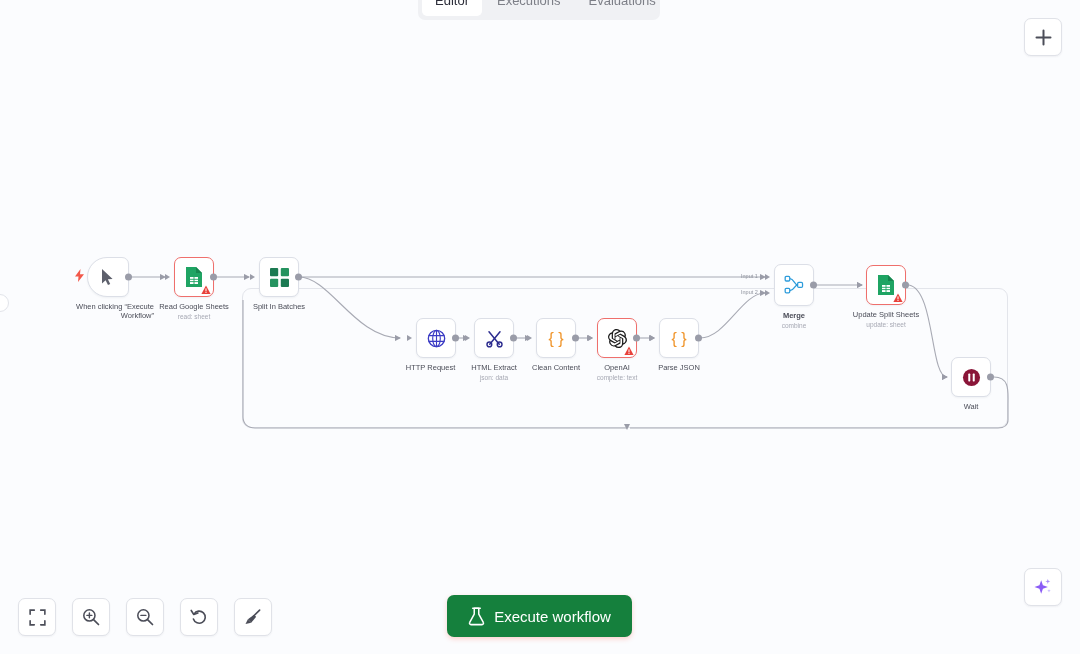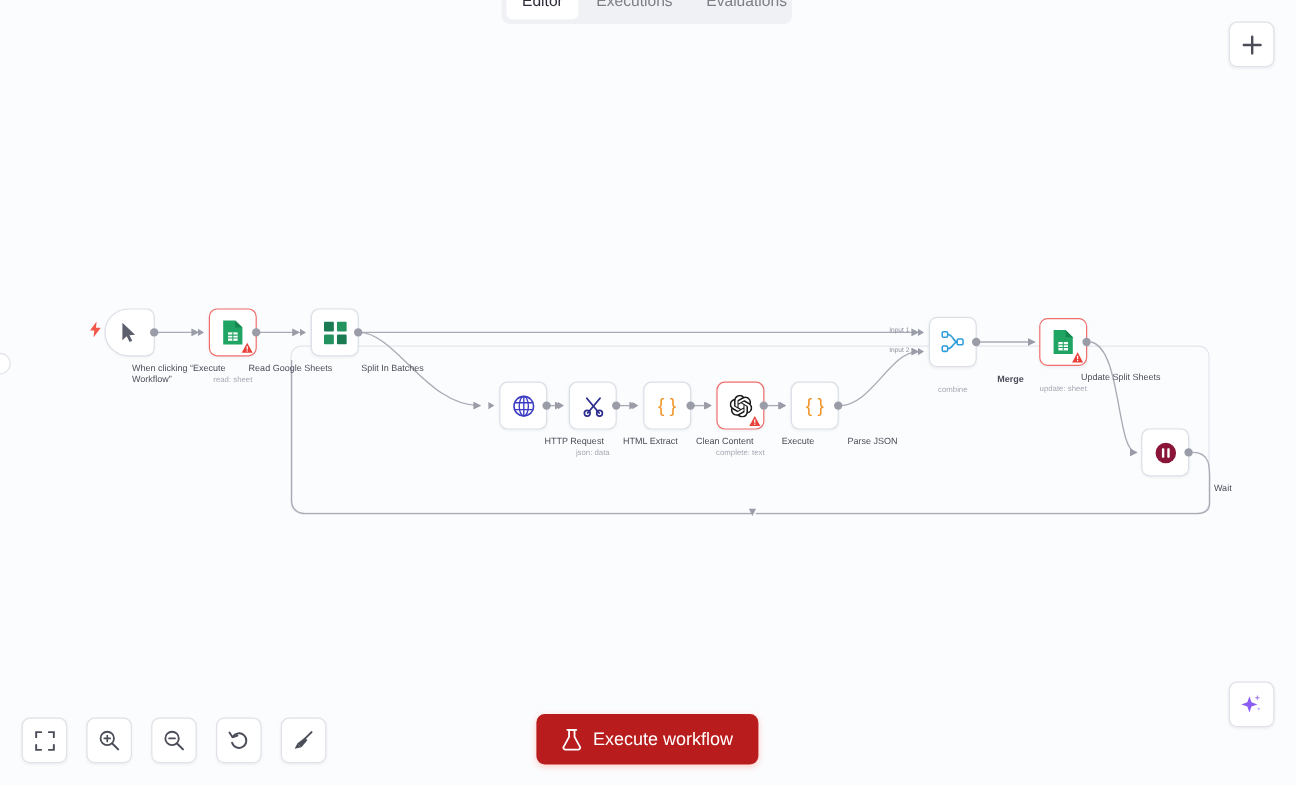--- a/index.html
+++ b/index.html
@@ -48,23 +48,22 @@
   }
   .node-box.err { border: 1.6px solid #ef6f6c; }
   .node-box.trigger {
     border-top-left-radius: 20px; border-bottom-left-radius: 20px;
     width: 42px;
   }
   .node-label {
     position: absolute; left: 50%; transform: translateX(-50%);
     top: 45px;
     font-size: 7.5px; color: #4b4d58;
-    text-align: left; line-height: 9px;
+    text-align: right; line-height: 9px;
     white-space: nowrap;
-    margin-left: 48px;
   }
   .node-label.wrap { white-space: normal; width: 92px; }
   .node-sub {
     position: absolute; left: 50%; transform: translateX(-50%);
     top: 56px;
     font-size: 6.5px; color: #a6a8b3;
     text-align: center; white-space: nowrap;
   }
 
   
@@ -132,21 +131,21 @@
     border: 1px solid #e0e2e8;
     border-radius: 7px;
     display: flex; align-items: center; justify-content: center;
     cursor: pointer;
     box-shadow: 0 1px 2px rgba(30,35,60,.05);
   }
 
   .exec-btn {
     position: absolute; left: 447px; bottom: 17px;
     width: 185px; height: 42px;
-    background: #b91c1c;
+    background: #15803d;
     border: none; border-radius: 7px;
     color: #ffffff; font-size: 15px;
     font-family: "Liberation Sans", sans-serif;
     display: flex; align-items: center; justify-content: center; gap: 9px;
     cursor: pointer;
     box-shadow: 0 2px 5px rgba(255,109,90,.3);
   }
 
   .left-stub {
     position: absolute; left: -9px; top: 294px;
@@ -312,21 +311,21 @@
         </svg>
         <span class="warn">
           <svg width="10" height="10" viewBox="0 0 10 10">
               <path d="M5 .6 L9.6 9 H.4 Z" fill="#e8413a"></path>
               <rect x="4.5" y="3.4" width="1" height="3" fill="#fff"></rect>
               <rect x="4.5" y="7" width="1" height="1" fill="#fff"></rect>
             </svg>
         </span>
         <span class="port out"></span>
       </div>
-      <div class="node-label">Execute</div>
+      <div class="node-label">OpenAI</div>
       <div class="node-sub">complete: text</div>
     </div>
 
     <div class="node" style="left:659px; top:318px;">
       <div class="node-box">
         <span class="port-arrow"></span>
         <svg width="22" height="20" viewBox="0 0 22 20">
           <text x="11" y="15.5" text-anchor="middle" font-family="Liberation Sans, sans-serif" font-size="16" fill="#f0952b">{ }</text>
         </svg>
         <span class="port out"></span>

